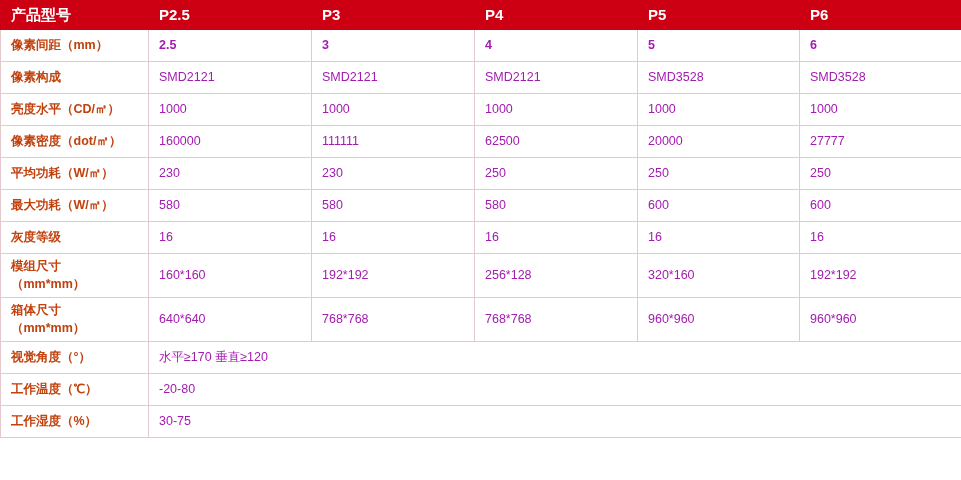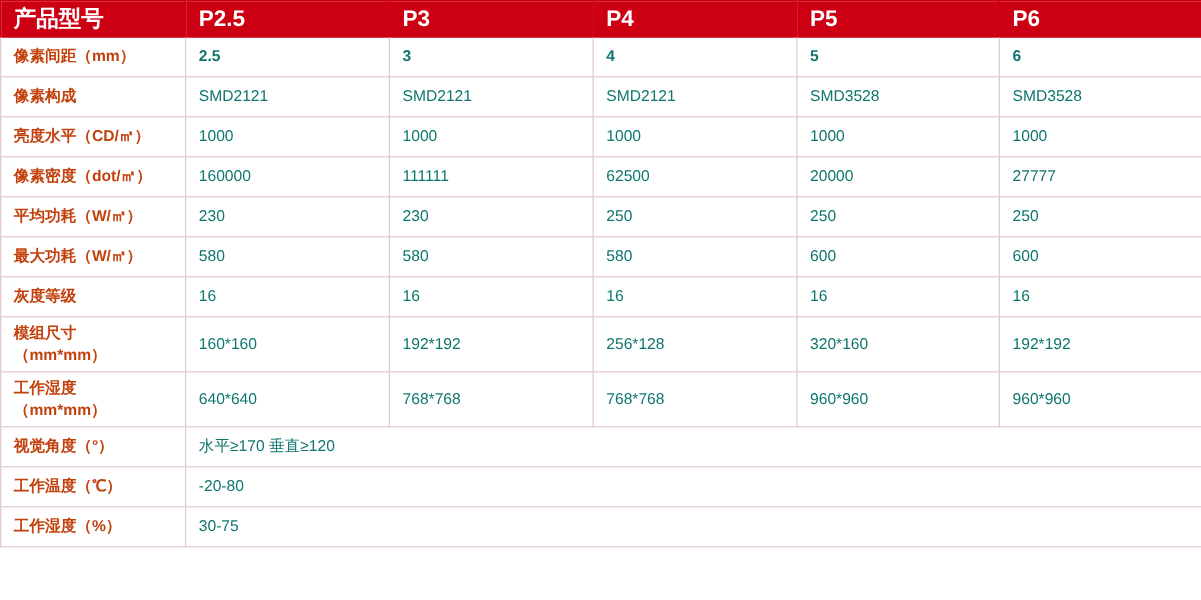--- a/index.html
+++ b/index.html
@@ -33,31 +33,31 @@
     text-align: left;
     vertical-align: middle;
     line-height: 1.35;
   }
   table.spec thead th {
     background: #cc0012;
     color: #ffffff;
     font-weight: bold;
     height: 28px;
     border: 1px solid #cc0012;
-    font-size: 18px;
+    font-size: 15px;
   }
   table.spec tbody tr {
     height: 32px;
   }
   table.spec tbody td.label {
     font-weight: bold;
     color: #c2410c;
   }
   table.spec tbody td.value {
-    color: #0f766e;
+    color: #a21caf;
   }
   table.spec tbody tr.tall {
     height: 44px;
   }
   .lbl-multiline {
     display: block;
     line-height: 1.4;
   }
 </style>
 </head>
@@ -159,21 +159,21 @@
           <span class="lbl-multiline">（mm*mm）</span>
         </td>
         <td class="value">160*160</td>
         <td class="value">192*192</td>
         <td class="value">256*128</td>
         <td class="value">320*160</td>
         <td class="value">192*192</td>
       </tr>
       <tr class="tall">
         <td class="label">
-          <span class="lbl-multiline">工作湿度</span>
+          <span class="lbl-multiline">箱体尺寸</span>
           <span class="lbl-multiline">（mm*mm）</span>
         </td>
         <td class="value">640*640</td>
         <td class="value">768*768</td>
         <td class="value">768*768</td>
         <td class="value">960*960</td>
         <td class="value">960*960</td>
       </tr>
       <tr>
         <td class="label">视觉角度（°）</td>

